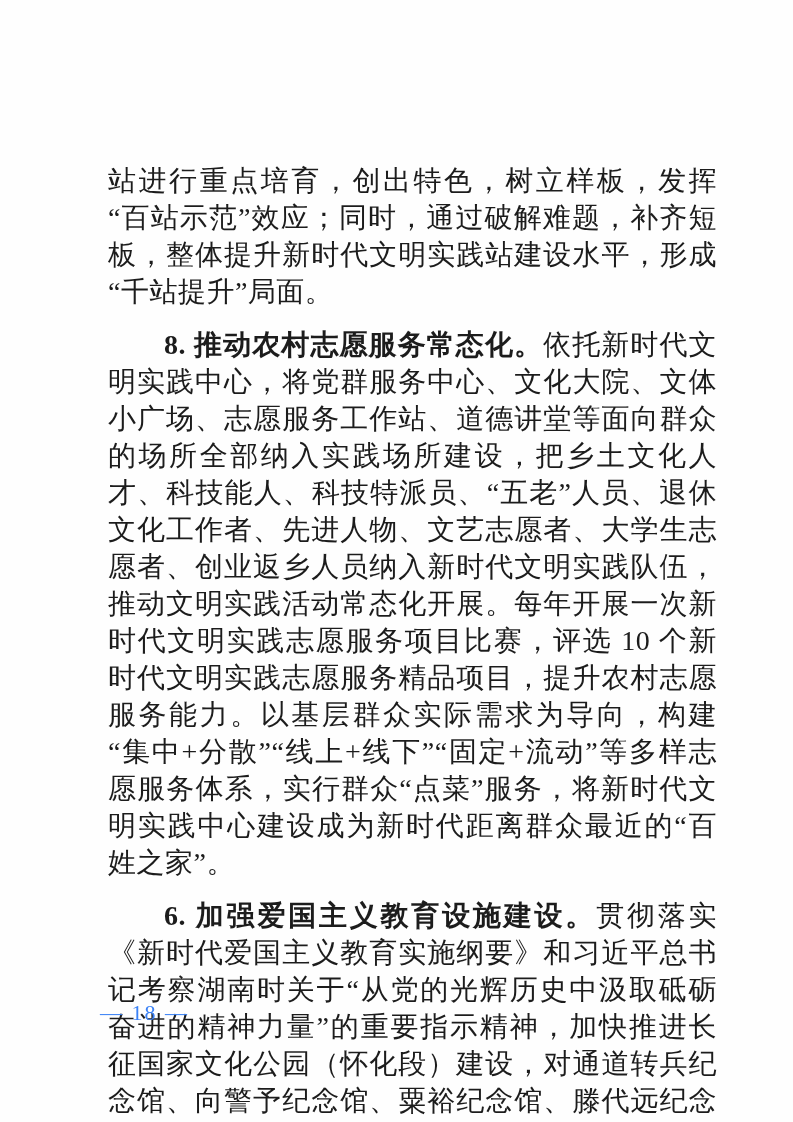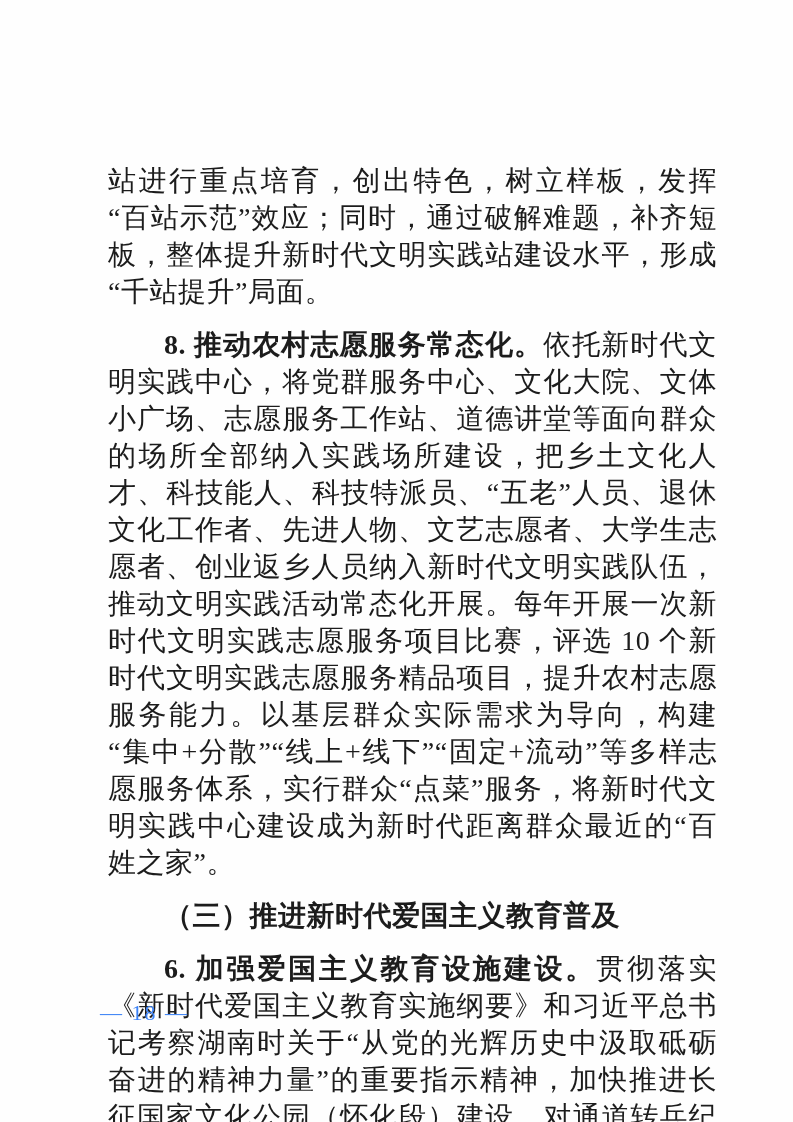--- a/index.html
+++ b/index.html
@@ -51,17 +51,16 @@
     letter-spacing: 2px;
   }
 </style>
 </head>
 <body>
 
 <div class="page">
   <div class="document-body">
       <p class="para body-continuation"><span class="run">站进行重点培育，创出特色，树立样板，发挥“百站示范”效应；同时，通过破解难题，补齐短板，整体提升新时代文明实践站建设水平，形成“千站提升”局面。</span></p>
       <p class="para body"><span class="run bold">8. 推动农村志愿服务常态化。</span><span class="run">依托新时代文明实践中心，将党群服务中心、文化大院、文体小广场、志愿服务工作站、道德讲堂等面向群众的场所全部纳入实践场所建设，把乡土文化人才、科技能人、科技特派员、“五老”人员、退休文化工作者、先进人物、文艺志愿者、大学生志愿者、创业返乡人员纳入新时代文明实践队伍，推动文明实践活动常态化开展。每年开展一次新时代文明实践志愿服务项目比赛，评选 10 个新时代文明实践志愿服务精品项目，提升农村志愿服务能力。以基层群众实际需求为导向，构建“集中+分散”“线上+线下”“固定+流动”等多样志愿服务体系，实行群众“点菜”服务，将新时代文明实践中心建设成为新时代距离群众最近的“百姓之家”。</span></p>
-      <p class="para heading"><span class="run bold">（三）推进新时代爱国主义教育普及</span></p>
       <p class="para body"><span class="run bold">6. 加强爱国主义教育设施建设。</span><span class="run">贯彻落实《新时代爱国主义教育实施纲要》和习近平总书记考察湖南时关于“从党的光辉历史中汲取砥砺奋进的精神力量”的重要指示精神，加快推进长征国家文化公园（怀化段）建设，对通道转兵纪念馆、向警予纪念馆、粟裕纪念馆、滕代远纪念馆、中国人民抗战胜利受降纪念馆等主要场馆进行提质改造、陈展内容改版升级、声光电提升、周边环境整治，提升红色教育引导功能。推进安江杂交水稻公园、袁隆</span></p>
     </div>
   <div class="page-footer">— 18 —</div>
 </div>
 
 </body></html>

